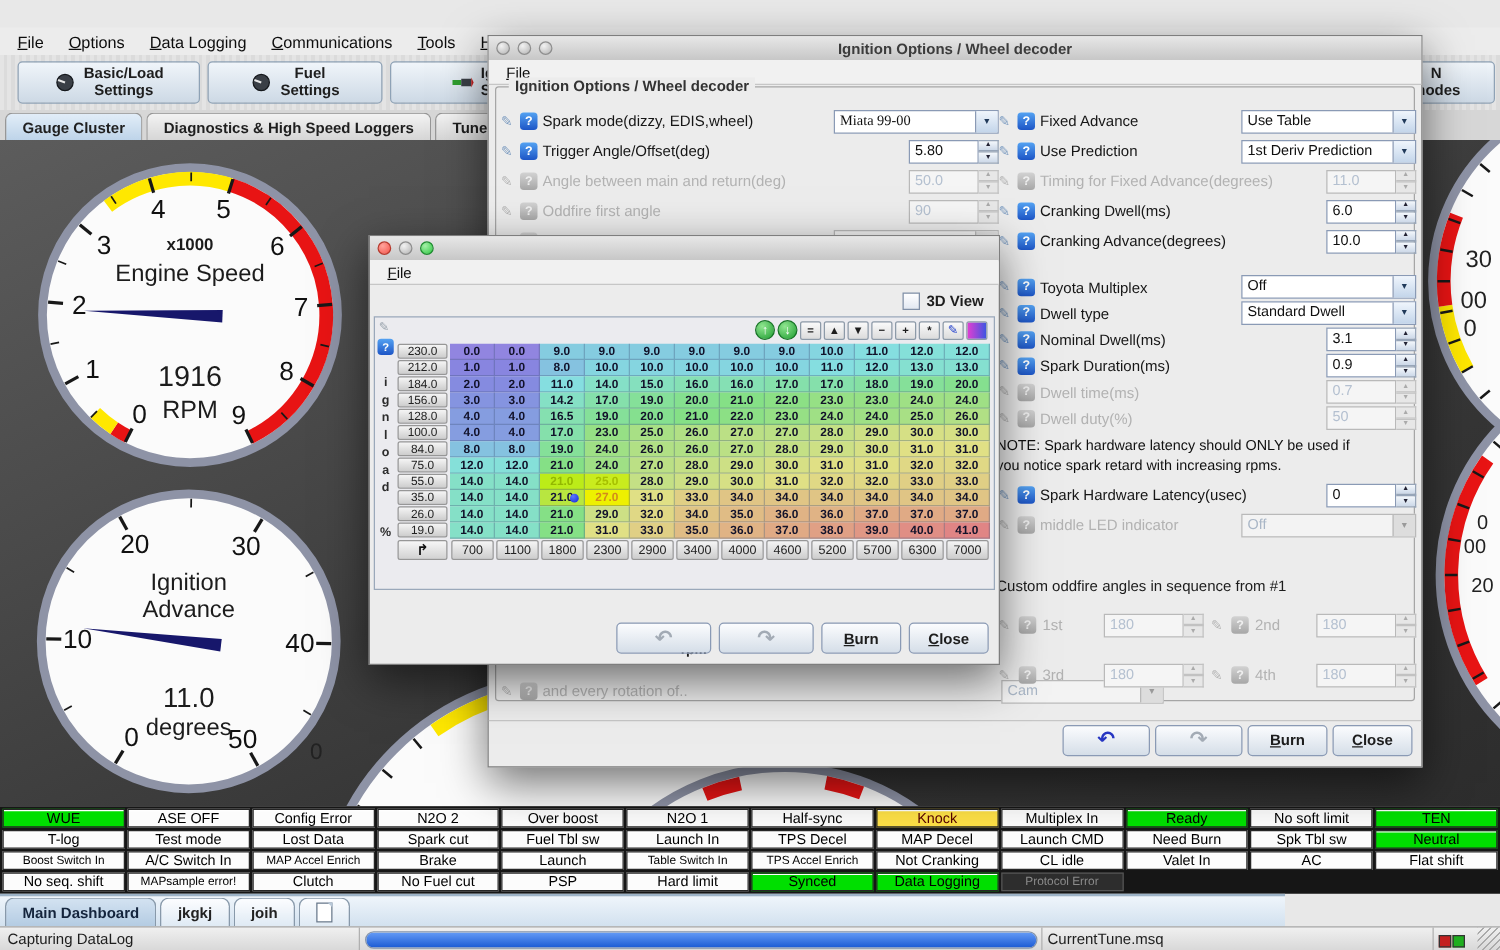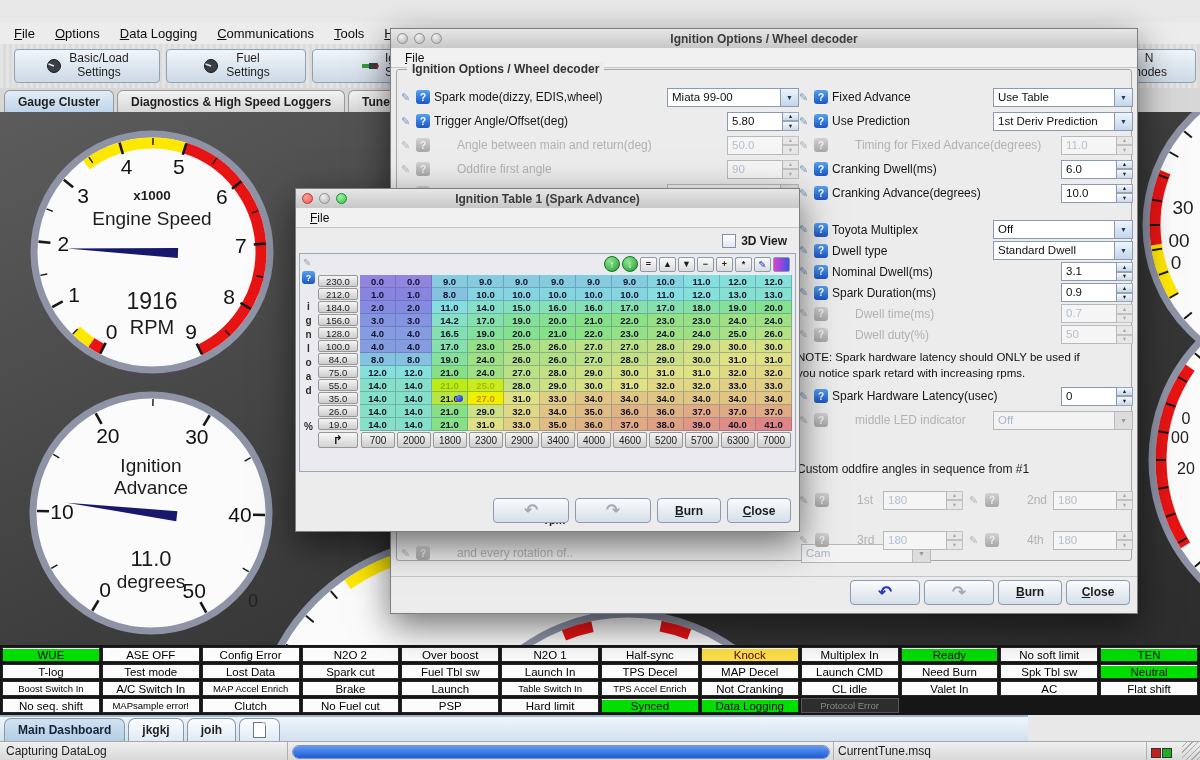--- a/index.html
+++ b/index.html
@@ -18,21 +18,21 @@
   
   .menubar{position:absolute;left:0;top:22px;right:0;height:22px;background:#ececec;
     border-bottom:1px solid #c2c2c2;display:flex;align-items:center;padding-left:4px;}
   .menu-item{display:inline-block;padding:2px 10px;font-size:13px;color:#0d0d0d;}
   .menu-item::first-letter{text-decoration:underline;}
   
   .toolbar{position:absolute;left:0;top:44px;right:0;height:44px;border-bottom:1px solid #a8a8a8;
     background:repeating-linear-gradient(90deg,#e4e4e4 0 3px,#dbdbdb 3px 6px);}
   .tool-btn{position:absolute;top:5px;height:34px;box-sizing:border-box;border:1px solid #8ea2b6;
     border-radius:4px;background:linear-gradient(#f0f5fa,#cdd9e5);display:flex;align-items:center;
-    justify-content:center;gap:6px;font-size:12px;font-weight:normal;color:#1e1e1e;}
+    justify-content:center;gap:6px;font-size:12px;font-weight:bold;color:#1e1e1e;}
   .tool-lines{display:flex;flex-direction:column;align-items:center;line-height:1.15;}
   
   .tabbar{position:absolute;left:0;top:88px;right:0;height:24px;background:#d7d7d7;
     border-bottom:1px solid #8a8a8a;display:flex;align-items:flex-end;padding-left:4px;gap:3px;}
   .tab{height:21px;display:flex;align-items:center;padding:0 13px;font-size:12px;font-weight:bold;
     color:#1f1f1f;background:linear-gradient(#f3f3f3,#d6d6d6);border:1px solid #979797;
     border-bottom:none;border-radius:6px 6px 0 0;white-space:nowrap;}
   .tab.selected{background:linear-gradient(#e2edf8,#bed4e9);}
   
   .dashboard{position:absolute;left:0;top:112px;width:1200px;height:533px;overflow:hidden;
@@ -99,37 +99,37 @@
   .bottom-rows{position:absolute;left:8px;top:512px;width:532px;}
   .opt-row{display:flex;align-items:center;height:24px;gap:4px;}
   .right-col .r2 .opt-row{height:21px;}
   .edit-ico{width:13px;text-align:center;font-size:11px;color:#7d9cc0;flex:0 0 auto;}
   .opt-row.disabled .edit-ico{color:#b5b5b5;}
   .q-ico{width:14px;height:14px;border-radius:3px;flex:0 0 auto;
     background:linear-gradient(#54a2f2,#1d55c6);color:#fff;font-size:10px;font-weight:bold;
     display:flex;align-items:center;justify-content:center;}
   .opt-row.disabled .q-ico{background:linear-gradient(#d2d2d2,#a7a7a7);color:#efefef;}
   .opt-label{font-size:12px;color:#161616;flex:1;white-space:nowrap;overflow:hidden;}
-  .opt-row.disabled .opt-label{color:#b2b2b2;margin-left:23px;}
+  .opt-row.disabled .opt-label{color:#b2b2b2;}
   .select{display:flex;height:19px;box-sizing:border-box;border:1px solid #8a9ab5;background:#fff;flex:0 0 auto;}
   .sel-val{flex:1;font-size:11.5px;padding:2px 4px 0;color:#0f0f0f;white-space:nowrap;overflow:hidden;}
   .sel-arrow{width:17px;background:linear-gradient(#eff5fc,#c3d5ea);border-left:1px solid #8a9ab5;
     display:flex;align-items:center;justify-content:center;font-size:7px;color:#213a5a;}
   .opt-row.disabled .select{border-color:#b9b9b9;background:#f3f3f3;}
   .opt-row.disabled .sel-val{color:#a9b6c6;}
   .opt-row.disabled .sel-arrow{background:#ddd;border-left-color:#b9b9b9;color:#9a9a9a;}
   .spin{display:flex;height:19px;flex:0 0 auto;}
   .spin-val{width:56px;box-sizing:border-box;border:1px solid #8a9ab5;background:#fff;
     font-size:11.5px;padding:2px 4px 0;color:#0f0f0f;}
   .spin-btns{width:16px;box-sizing:border-box;display:flex;flex-direction:column;}
   .spin-b{flex:1;border:1px solid #97a5b8;border-left:none;background:linear-gradient(#f4f8fc,#ccd8e8);
     font-size:5.5px;color:#223;display:flex;align-items:center;justify-content:center;}
   .opt-row.disabled .spin-val{border-color:#b9b9b9;background:#f5f5f5;color:#b4c0d0;}
   .opt-row.disabled .spin-b{border-color:#c2c2c2;background:#e7e7e7;color:#aaa;}
-  .left-col .select{width:132px;}
+  .left-col .select{width:132px;font-family:Liberation Serif, serif;}
   .right-col .select{width:140px;}
   .note{font-size:11.5px;color:#101010;line-height:15.5px;margin:5px 0 3px;}
   .odd-header{font-size:12px;color:#1c1c1c;margin:30px 0 12px;}
   .odd-grid{display:grid;grid-template-columns:1fr 1fr;row-gap:16px;column-gap:4px;}
   .odd-cell{display:flex;align-items:center;gap:5px;}
   .odd-cell .opt-label{flex:1;}
   .odd-cell .spin-val{width:64px;}
   .dlg-footer{position:absolute;left:0;right:0;bottom:6px;height:30px;border-top:1px solid #c6c6c6;
     display:flex;justify-content:flex-end;align-items:center;gap:4px;padding-right:7px;}
   .fbtn{height:25px;min-width:64px;box-sizing:border-box;border:1px solid #8a9ab5;border-radius:4px;
@@ -755,21 +755,20 @@
     </div>
   </div>
 
   <div class="dialog ign-table">
     <div class="dlg-titlebar">
       <div class="lights">
         <span class="light red"></span>
         <span class="light"></span>
         <span class="light green"></span>
       </div>
-      <div class="dlg-title">Ignition Table 1 (Spark Advance)</div>
     </div>
     <div class="dlg-menubar">
       <span class="menu-item">File</span>
     </div>
     <div class="view3d">
       <span class="checkbox"></span>
       <span>3D View</span>
     </div>
     <div class="tbl-panel">
       <span class="g-edit">✎</span>
@@ -973,21 +972,21 @@
             <div class="cell" style="background: rgb(224, 179, 133);">36.0</div>
             <div class="cell" style="background: rgb(224, 170, 133);">37.0</div>
             <div class="cell" style="background: rgb(224, 160, 133);">38.0</div>
             <div class="cell" style="background: rgb(224, 151, 133);">39.0</div>
             <div class="cell" style="background: rgb(224, 142, 133);">40.0</div>
             <div class="cell" style="background: rgb(224, 133, 133);">41.0</div>
           </div>
           <div class="trow axis">
             <div class="axis-corner">↱</div>
             <div class="axis-btn">700</div>
-            <div class="axis-btn">2000</div>
+            <div class="axis-btn">1100</div>
             <div class="axis-btn">1800</div>
             <div class="axis-btn">2300</div>
             <div class="axis-btn">2900</div>
             <div class="axis-btn">3400</div>
             <div class="axis-btn">4000</div>
             <div class="axis-btn">4600</div>
             <div class="axis-btn">5200</div>
             <div class="axis-btn">5700</div>
             <div class="axis-btn">6300</div>
             <div class="axis-btn">7000</div>

